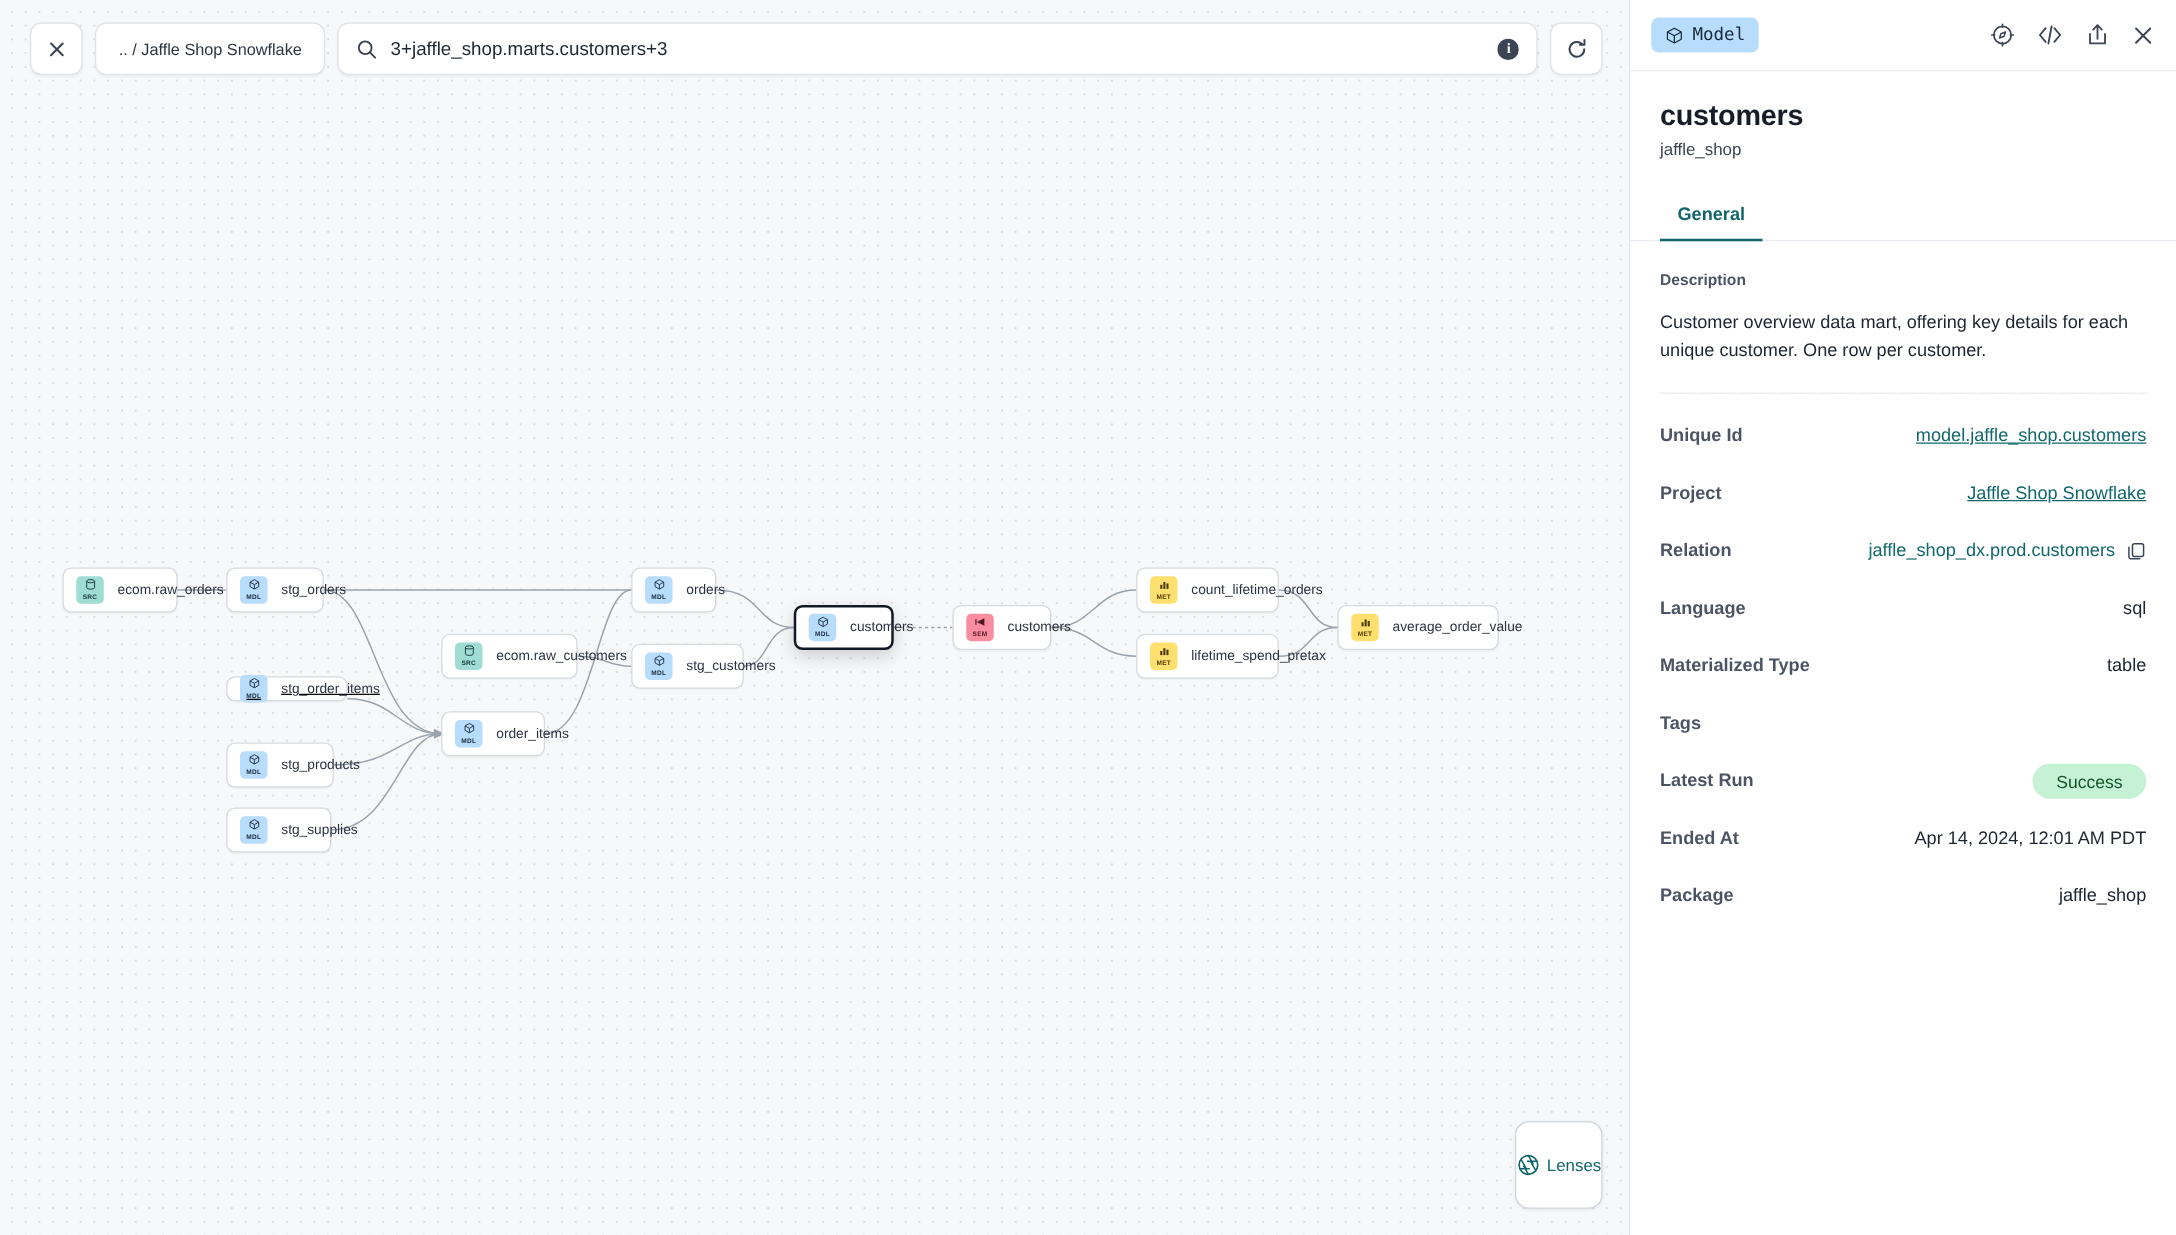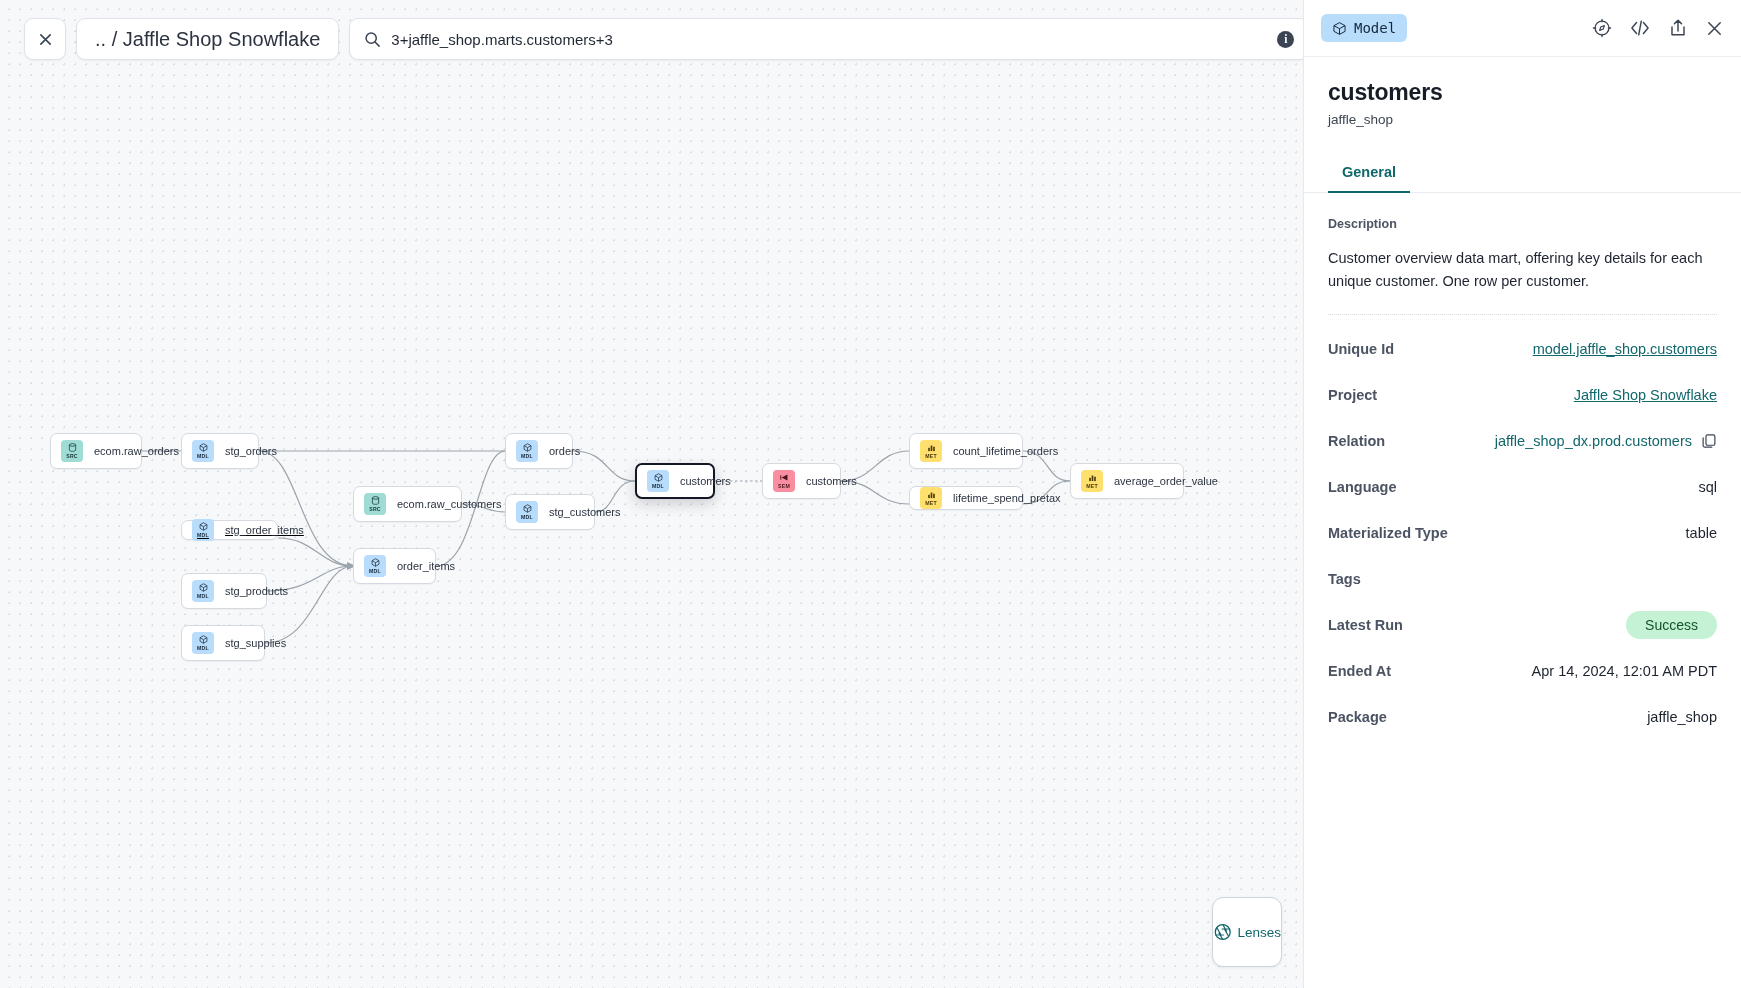--- a/index.html
+++ b/index.html
@@ -32,21 +32,21 @@
     border-radius: 9px;
     display: flex; align-items: center; justify-content: center;
     box-shadow: 0 1px 2px rgba(16,24,40,.05);
     cursor: pointer;
     color: #3b4453;
   }
   .tb-breadcrumb {
     height: 42px; padding: 0 18px;
     background: #ffffff; border: 1px solid #dfe3e8; border-radius: 9px;
     display: flex; align-items: center;
-    font-size: 20px; color: #2c3340; white-space: nowrap;
+    font-size: 13px; color: #2c3340; white-space: nowrap;
     box-shadow: 0 1px 2px rgba(16,24,40,.05); cursor: pointer;
   }
   .tb-search {
     position: relative;
     height: 42px; width: 960px;
     background: #ffffff; border: 1px solid #dfe3e8; border-radius: 9px;
     display: flex; align-items: center; gap: 10px; padding: 0 14px;
     box-shadow: 0 1px 2px rgba(16,24,40,.05);
   }
   .tb-search .sq { flex: 0 0 auto; display: flex; align-items: center; color: #3b4453; }
@@ -55,21 +55,21 @@
     font-family: "Liberation Sans", sans-serif; color: #1f2733; background: transparent;
   }
   .info-dot {
     width: 17px; height: 17px; border-radius: 50%;
     background: #3b4453; color: #fff; font-size: 11.5px; font-weight: bold;
     display: flex; align-items: center; justify-content: center;
     font-family: "Liberation Serif", serif; cursor: pointer; flex: 0 0 auto;
   }
 
   
-  .graph { position: absolute; inset: 0; }
+  .graph { position: absolute; inset: 0; margin-top: 21px; }
   .edges { position: absolute; inset: 0; pointer-events: none; }
 
   .node {
     position: absolute;
     background: #ffffff;
     border: 1px solid #d5dae0;
     border-radius: 7px;
     display: flex; align-items: center;
     padding-left: 10px;
     gap: 11px;
@@ -306,32 +306,32 @@
           <div class="badge met">
             <span class="gl"><svg width="9" height="9" viewBox="0 0 12 12">
                 <rect x="1.6" y="6.4" width="2.2" height="4.4" fill="#4a3a08"></rect>
                 <rect x="4.9" y="3.4" width="2.2" height="7.4" fill="#4a3a08"></rect>
                 <rect x="8.2" y="5" width="2.2" height="5.8" fill="#4a3a08"></rect>
               </svg></span>
             <span class="tag">MET</span>
           </div>
           <span class="node-label">count_lifetime_orders</span>
         </div>
-        <div class="node" style="left: 909px; top: 486px; width: 114px; height: 24px;">
+        <div class="node" style="left: 909px; top: 486px; width: 114px; height: 36px;">
           <div class="badge met">
             <span class="gl"><svg width="9" height="9" viewBox="0 0 12 12">
                 <rect x="1.6" y="6.4" width="2.2" height="4.4" fill="#4a3a08"></rect>
                 <rect x="4.9" y="3.4" width="2.2" height="7.4" fill="#4a3a08"></rect>
                 <rect x="8.2" y="5" width="2.2" height="5.8" fill="#4a3a08"></rect>
               </svg></span>
             <span class="tag">MET</span>
           </div>
           <span class="node-label">lifetime_spend_pretax</span>
         </div>
-        <div class="node" style="left: 1070px; top: 463px; width: 114px; height: 36px;">
+        <div class="node" style="left: 1070px; top: 463px; width: 129px; height: 36px;">
           <div class="badge met">
             <span class="gl"><svg width="9" height="9" viewBox="0 0 12 12">
                 <rect x="1.6" y="6.4" width="2.2" height="4.4" fill="#4a3a08"></rect>
                 <rect x="4.9" y="3.4" width="2.2" height="7.4" fill="#4a3a08"></rect>
                 <rect x="8.2" y="5" width="2.2" height="5.8" fill="#4a3a08"></rect>
               </svg></span>
             <span class="tag">MET</span>
           </div>
           <span class="node-label">average_order_value</span>
         </div>

